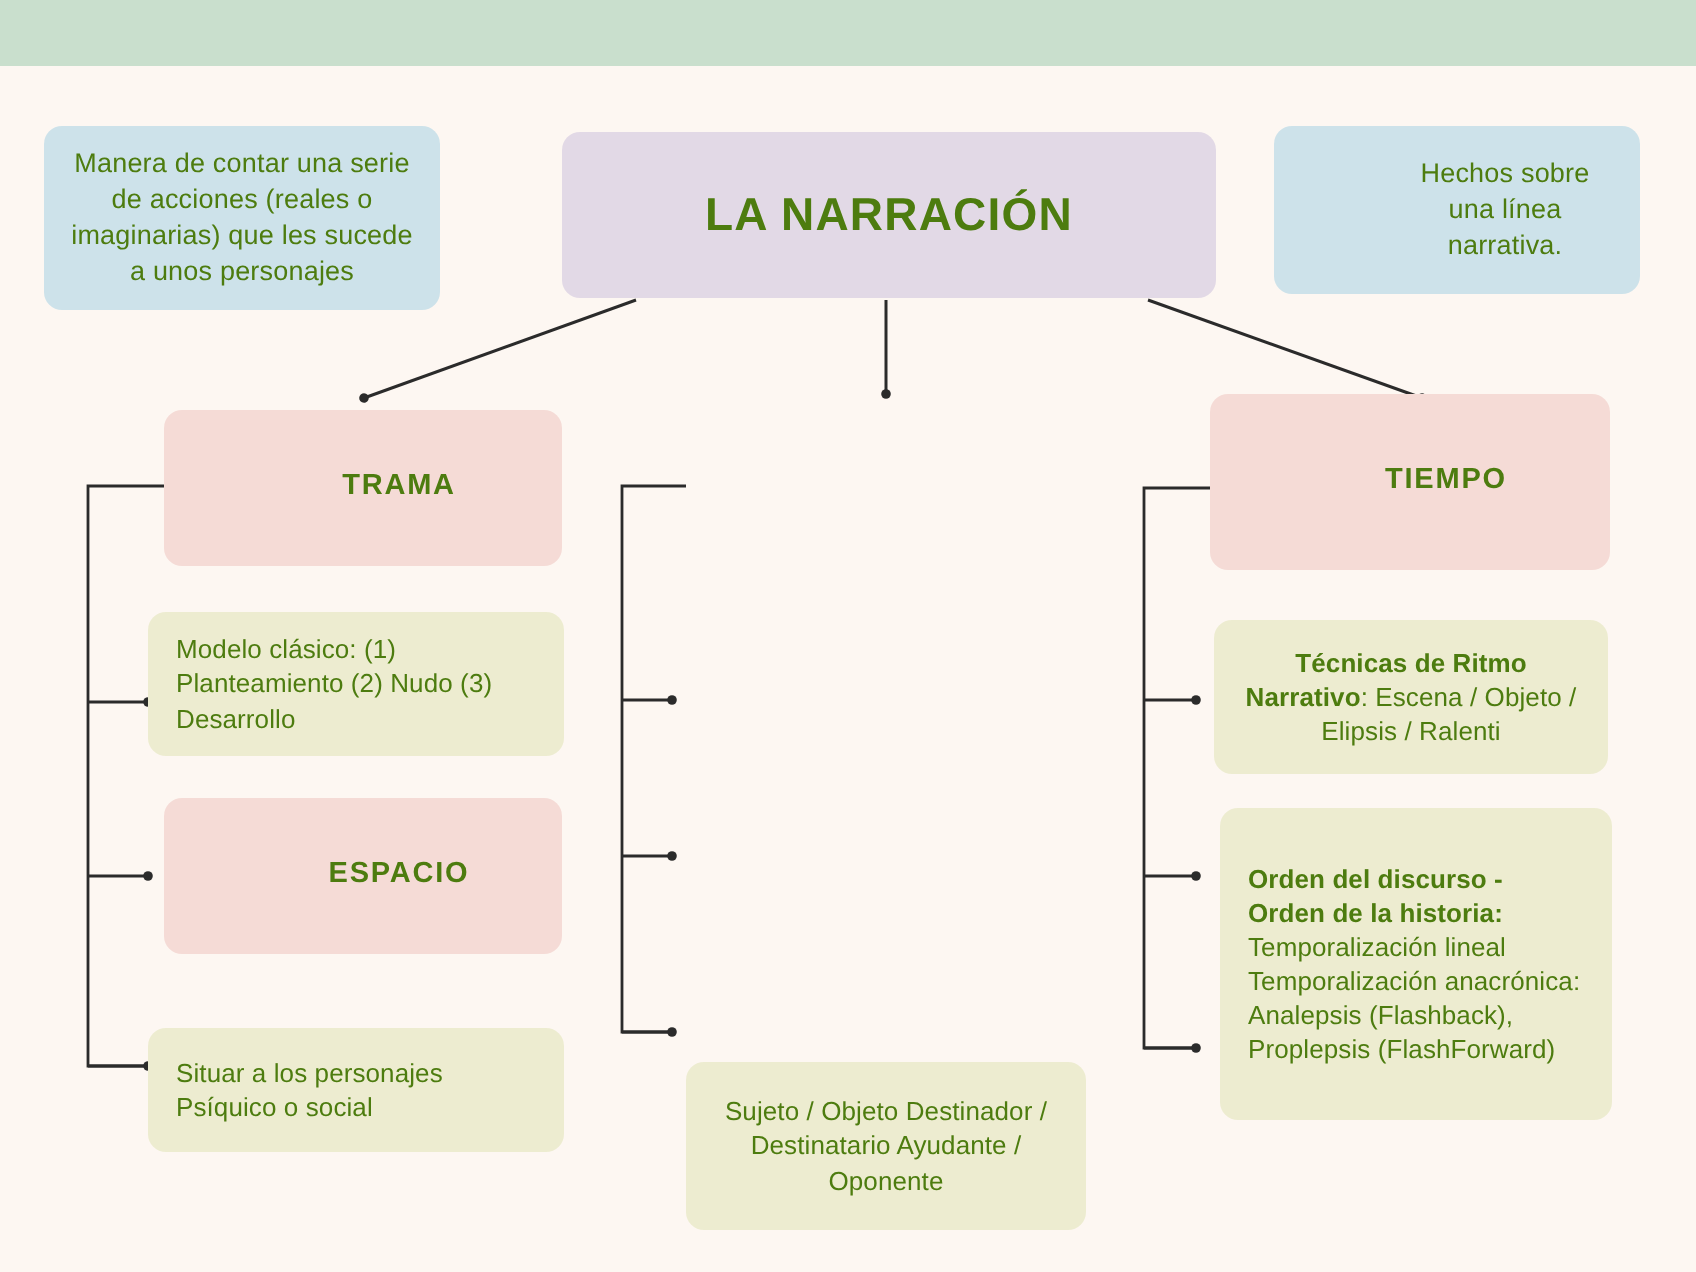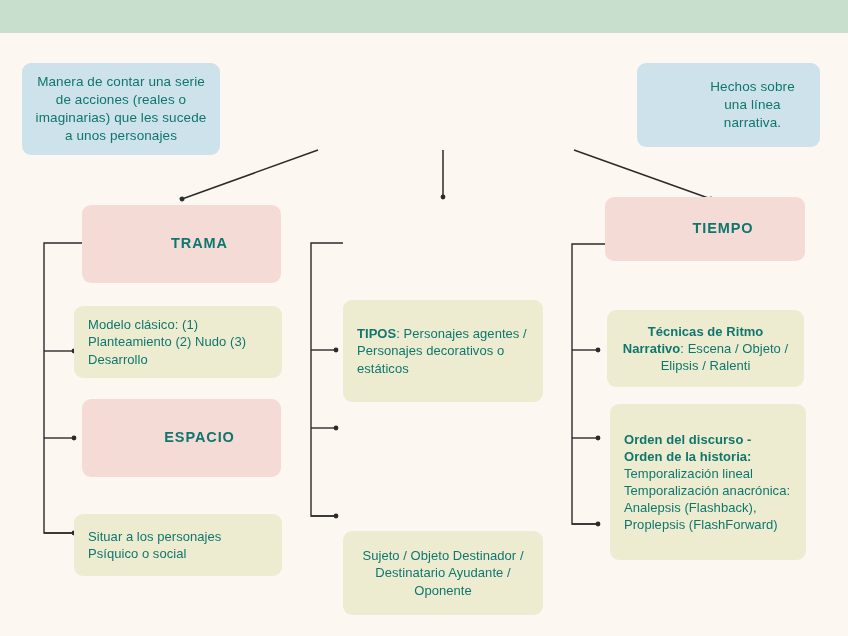--- a/index.html
+++ b/index.html
@@ -37,21 +37,21 @@
     pointer-events: none;
   }
   .box {
     position: absolute;
     box-sizing: border-box;
     border-radius: 9px;
     display: flex;
     align-items: center;
     justify-content: center;
     text-align: center;
-    color: #0f766e;
+    color: #4d7c0f;
     line-height: 1.32;
   }
   .box-inner {
     width: 100%;
     padding: 0 10px;
     box-sizing: border-box;
   }
 
   
   .title-box   { background: #e2d9e6; }
@@ -123,51 +123,49 @@
       <path d="M 572 350 L 598 350" marker-end="url(#dotArrow)"></path>
       <path d="M 572 438 L 598 438" marker-end="url(#dotArrow)"></path>
       <path d="M 572 524 L 598 524" marker-end="url(#dotArrow)"></path>
     </g>
   </svg>
 
   <div class="box note-box t-note align-center" style="left:22px; top:63px; width:198px; height:92px;">
     <div class="box-inner">Manera de contar una serie de acciones (reales o imaginarias) que les sucede a unos personajes</div>
   </div>
 
+  <div class="box title-box t-title align-center" style="left:281px; top:66px; width:327px; height:83px;">
+    <div class="box-inner">LA NARRACIÓN</div>
+  </div>
 
   <div class="box note-box t-note align-center" style="left:637px; top:63px; width:183px; height:84px;padding-left:48px;">
     <div class="box-inner">Hechos sobre una línea narrativa.</div>
   </div>
 
   <div class="box cat-box t-cat align-center" style="left:82px; top:205px; width:199px; height:78px;">
     <div class="box-inner">TRAMA</div>
   </div>
 
 
-  <div class="box cat-box t-cat align-center" style="left:605px; top:197px; width:200px; height:64px;">
+  <div class="box cat-box t-cat align-center" style="left:605px; top:197px; width:200px; height:88px;">
     <div class="box-inner">TIEMPO</div>
   </div>
 
   <div class="box detail-box t-detail align-left" style="left:74px; top:306px; width:208px; height:72px;">
     <div class="box-inner">Modelo clásico: (1) Planteamiento (2) Nudo (3) Desarrollo</div>
   </div>
 
   <div class="box cat-box t-cat align-center" style="left:82px; top:399px; width:199px; height:78px;">
     <div class="box-inner">ESPACIO</div>
   </div>
 
   <div class="box detail-box t-detail align-left" style="left:74px; top:514px; width:208px; height:62px;">
     <div class="box-inner">Situar a los personajes Psíquico o social</div>
   </div>
 
-  <div class="box detail-box t-detail align-left" style="left:343px; top:300px; width:200px; height:102px;">
-    <div class="box-inner">
-      <span class="lead">TIPOS</span><span>: Personajes agentes / Personajes decorativos o estáticos</span>
-    </div>
-  </div>
 
 
   <div class="box detail-box t-detail align-center" style="left:343px; top:505px; width:200px; height:84px;margin-top:26px;">
     <div class="box-inner">Sujeto / Objeto Destinador / Destinatario Ayudante / Oponente</div>
   </div>
 
   <div class="box detail-box t-detail align-center" style="left:607px; top:310px; width:197px; height:77px;">
     <div class="box-inner">
       <span class="lead">Técnicas de Ritmo Narrativo</span><span>: Escena / Objeto / Elipsis / Ralenti</span>
     </div>

